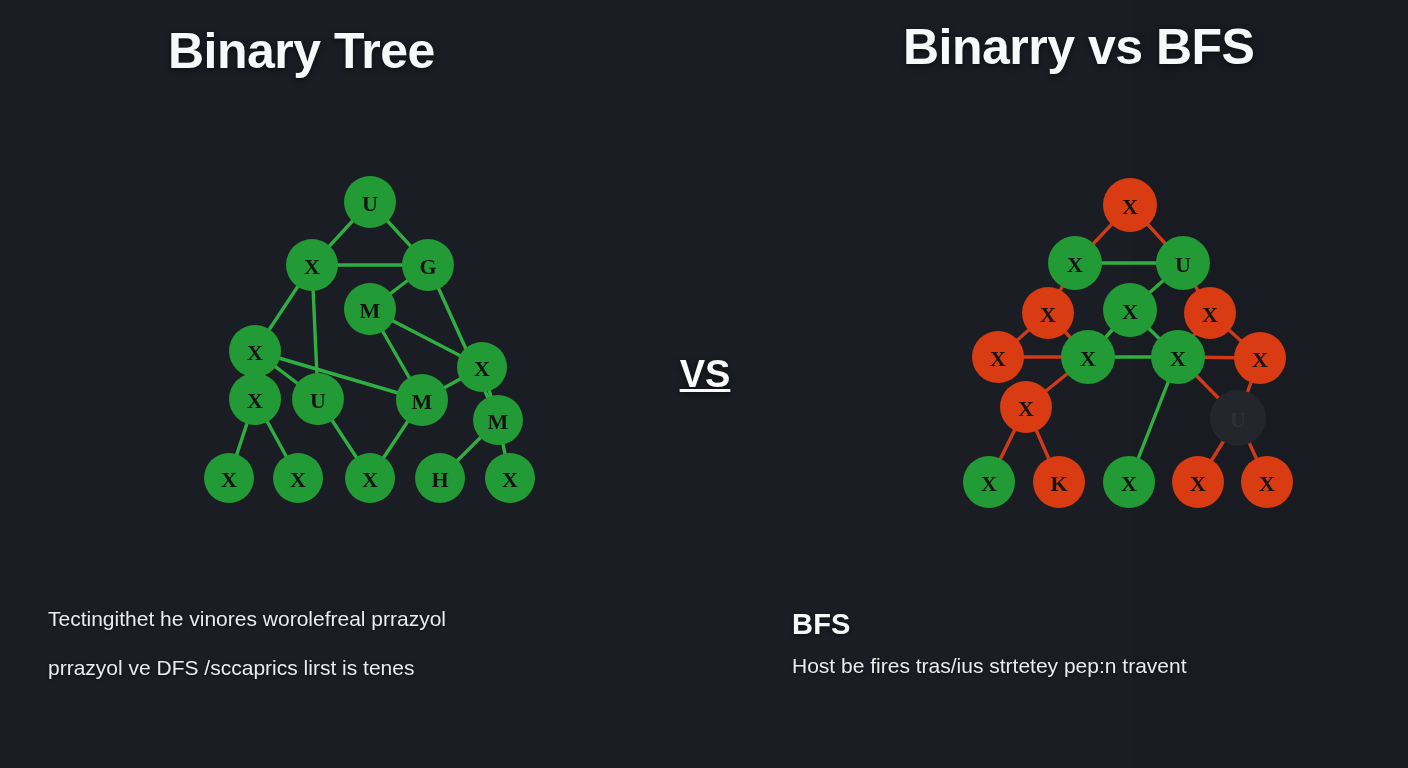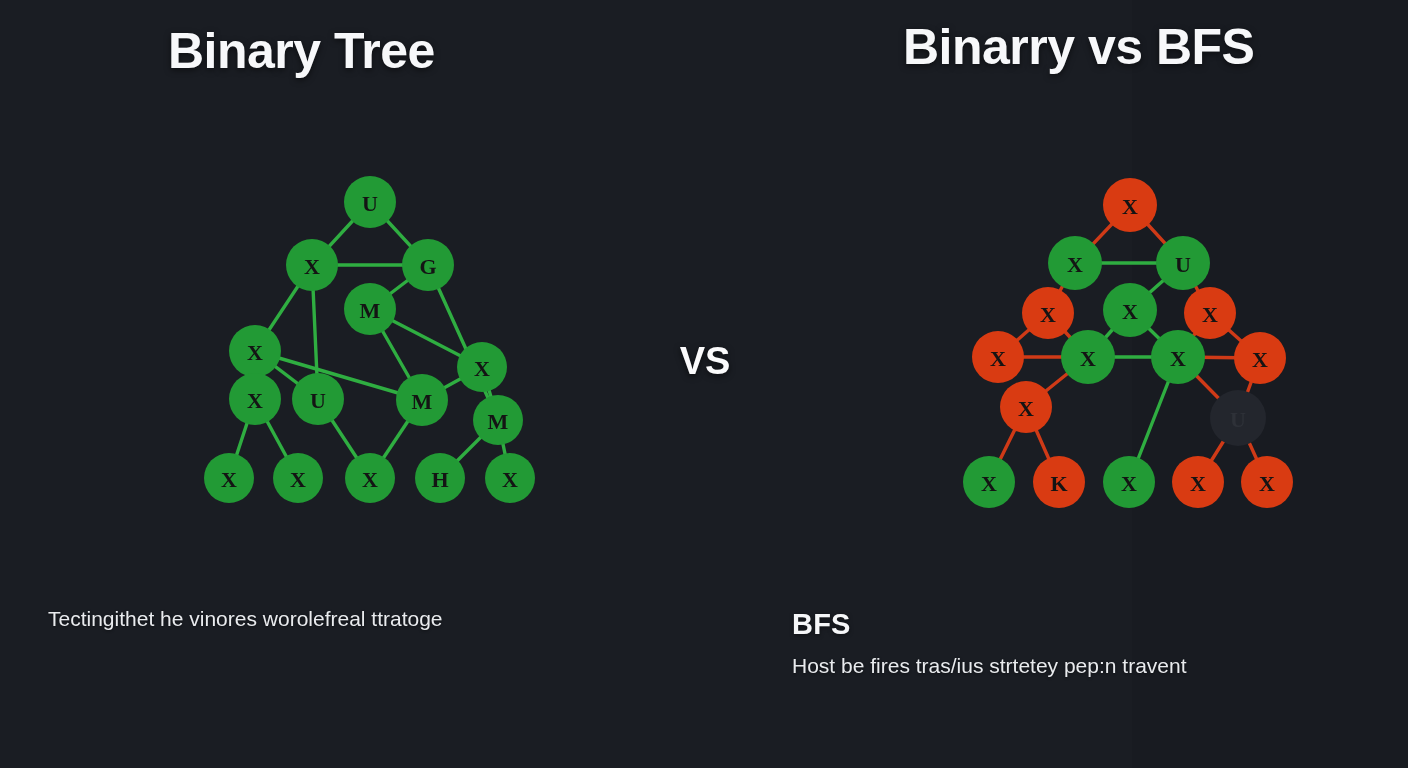--- a/index.html
+++ b/index.html
@@ -28,25 +28,26 @@
     letter-spacing: -0.5px;
     color: #f7f8fa;
     text-shadow: 0 2px 6px rgba(0,0,0,0.55);
     white-space: nowrap;
   }
   #title-left  { left: 168px; top: 22px; }
   #title-right { left: 903px; top: 18px; }
 
   .vs-label {
     position: absolute;
-    left: 663px; top: 340px;
+    left: 663px; top: 353px;
     width: 84px; text-align: center;
     font-size: 38px; font-weight: 700;
     color: #fbfbfc;
     text-shadow: 0 2px 6px rgba(0,0,0,0.6);
+    text-decoration: underline;
   }
 
   
   .graph {
     position: absolute;
     top: 150px;
     width: 520px; height: 390px;
   }
   #graph-left  { left: 110px; }
   #graph-right { left: 880px; }
@@ -277,21 +278,22 @@
           </g>
           <g>
             <circle cx="337" cy="332" r="26" class="node-circle" fill="#d93b12"></circle>
             <text x="337" y="333" class="node-label">X</text>
           </g>
         </g>
     </svg>
   </div>
 
   <div class="caption" id="caption-left">
-    <p>Tectingithet he vinores worolefreal ttratoge</p>
+    <p>Tectingithet he vinores worolefreal prrazyol</p>
+    <p>prrazyol ve DFS /sccaprics lirst is tenes</p>
   </div>
 
   <div class="caption" id="caption-right">
     <h3>BFS</h3>
     <p>Host be fires tras/ius strtetey pep:n travent</p>
   </div>
 
 </div>
 
 </body></html>

